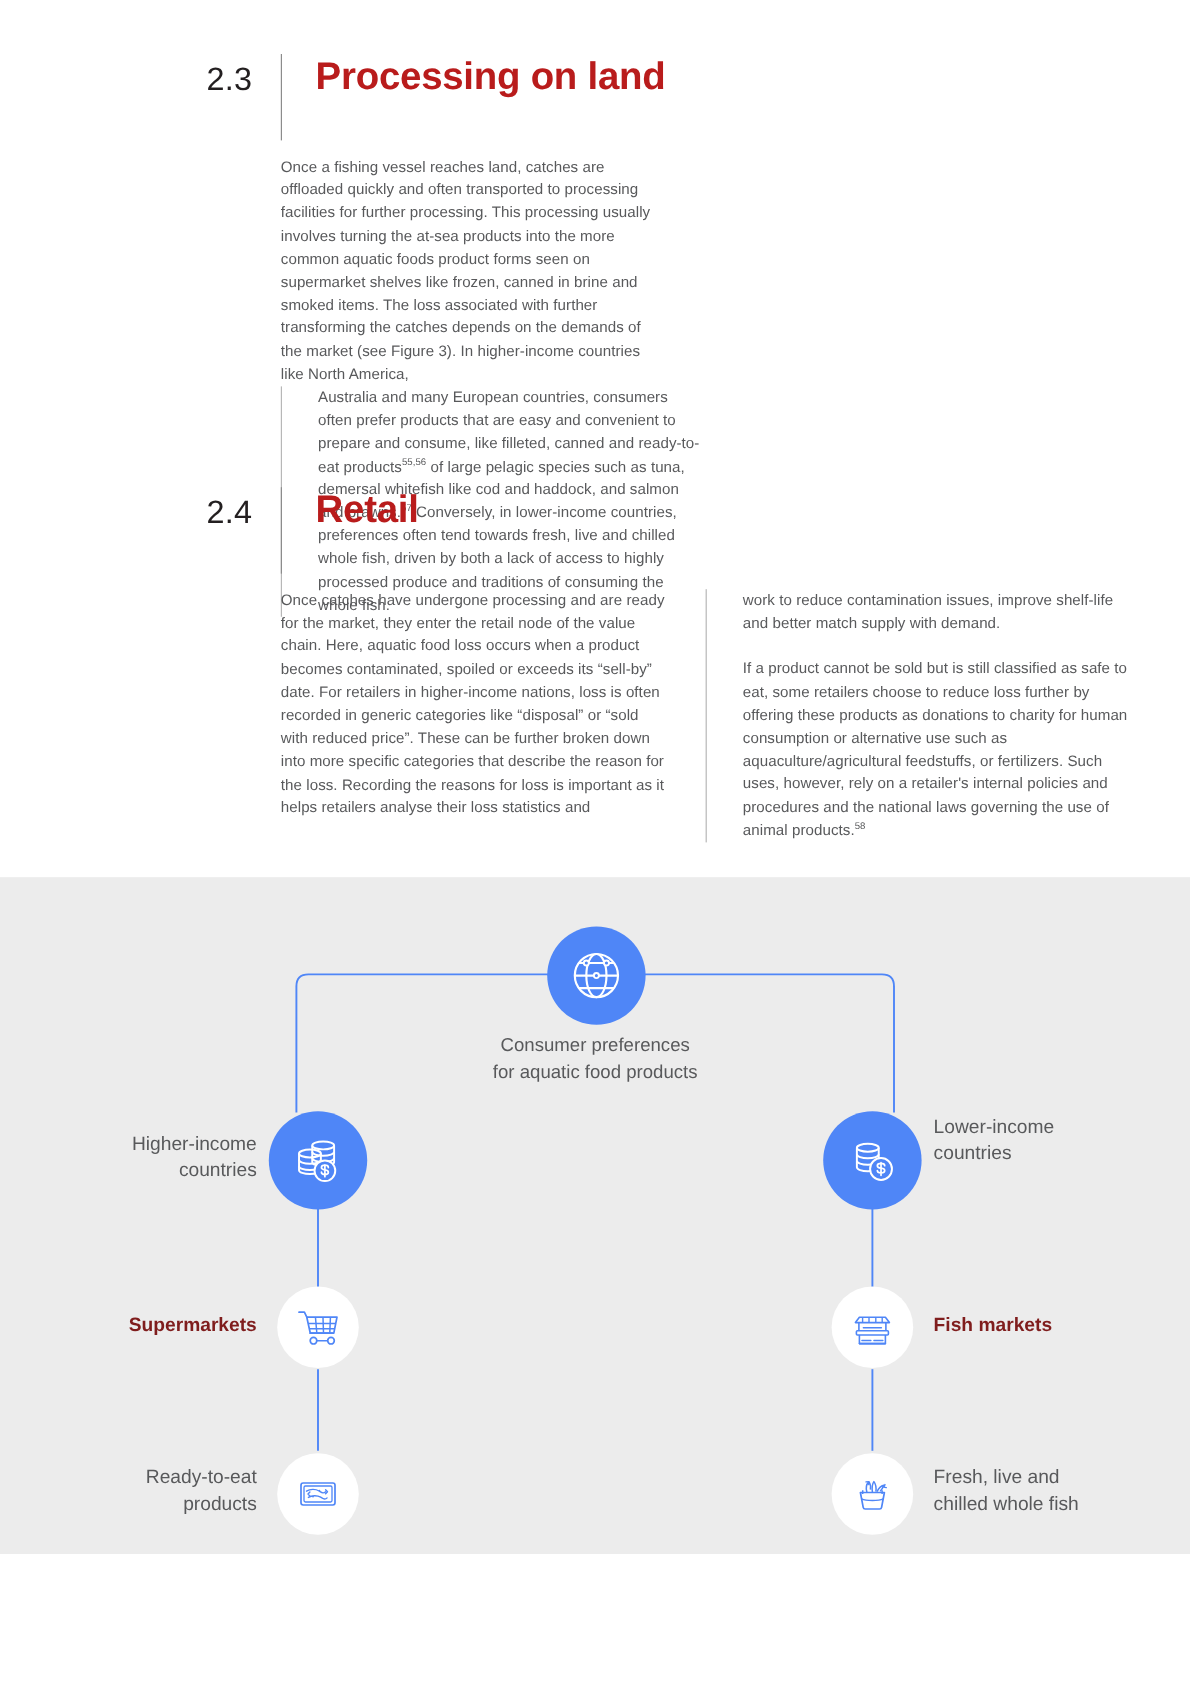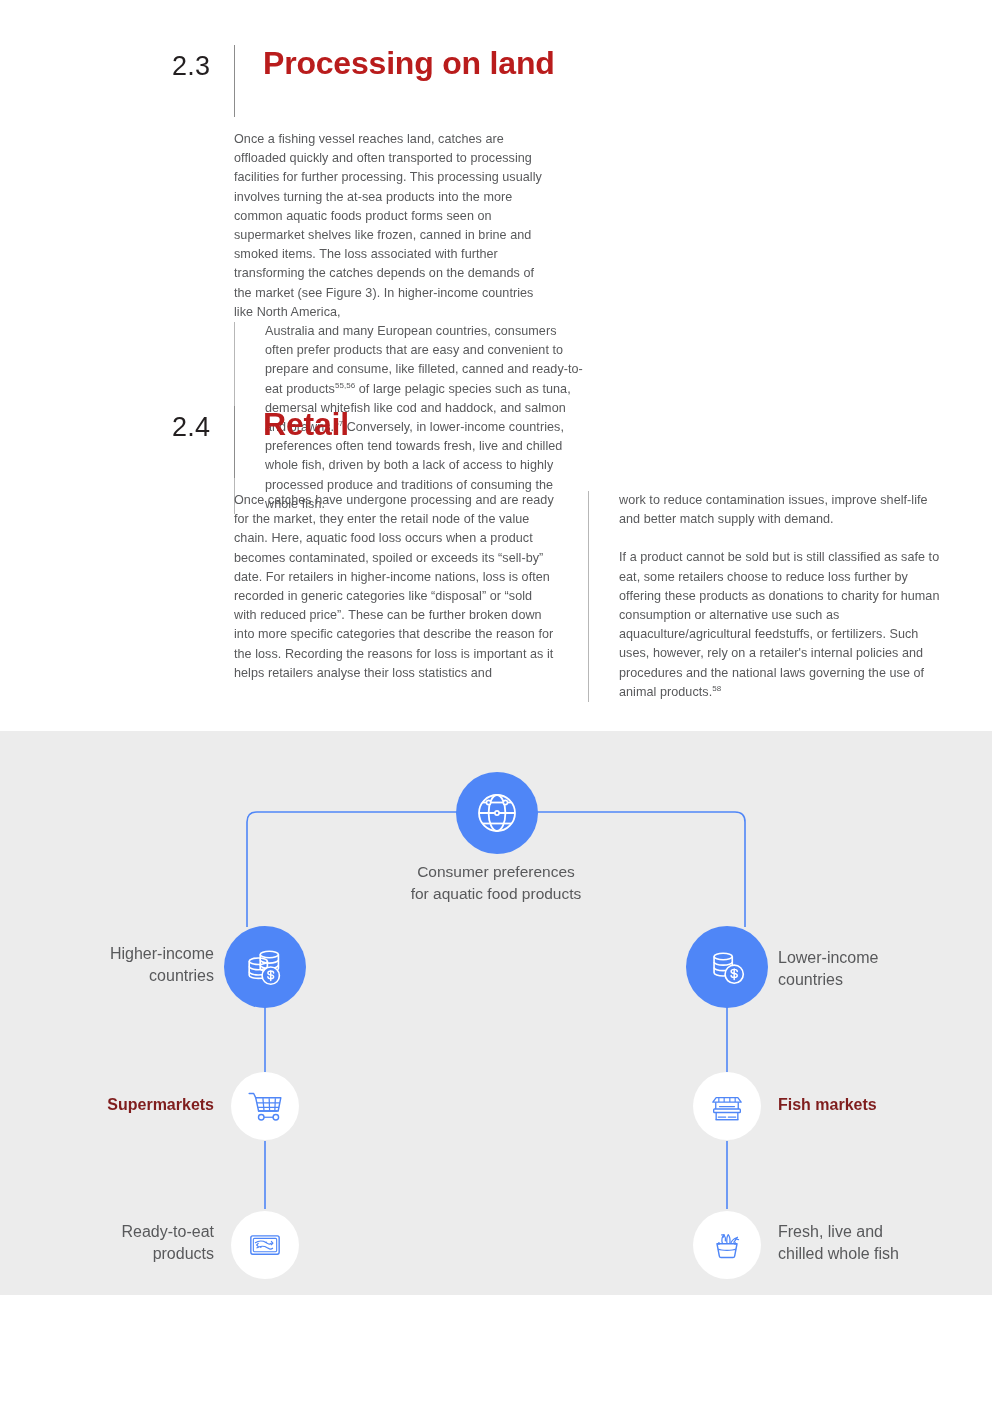--- a/index.html
+++ b/index.html
@@ -314,21 +314,21 @@
     <div class="circle circle-blue" style="left:686px; top:195px; width:82px; height:82px;">
       <svg width="46" height="46" viewBox="0 0 48 48" fill="none">
         <ellipse cx="20" cy="13" rx="9.5" ry="3.4" stroke="#fff" stroke-width="1.7"></ellipse>
         <path d="M10.5 13v17c0 1.9 4.3 3.4 9.5 3.4s9.5-1.5 9.5-3.4V13" stroke="#fff" stroke-width="1.7"></path>
         <path d="M10.5 18.7c0 1.9 4.3 3.4 9.5 3.4s9.5-1.5 9.5-3.4" stroke="#fff" stroke-width="1.7"></path>
         <path d="M10.5 24.4c0 1.9 4.3 3.4 9.5 3.4s9.5-1.5 9.5-3.4" stroke="#fff" stroke-width="1.7"></path>
         <circle cx="31.5" cy="31.5" r="9.5" fill="#4f86f7" stroke="#fff" stroke-width="1.7"></circle>
         <path d="M31.5 26v11M34.7 28.6c0-1.3-1.4-2.1-3.2-2.1s-3.2.8-3.2 2.1 1.4 1.9 3.2 2.1 3.2.8 3.2 2.1-1.4 2.1-3.2 2.1-3.2-.8-3.2-2.1" stroke="#fff" stroke-width="1.5" stroke-linecap="round"></path>
       </svg>
     </div>
-    <div class="node-label label-right" style="left:778px; top:216px; width:200px;">Lower-income
+    <div class="node-label label-right" style="left:778px; top:198px; width:200px;">Lower-income
 countries</div>
 
     <div class="circle circle-white" style="left:693px; top:1072px; width:68px; height:68px; margin-top:-731px;">
       <svg width="40" height="40" viewBox="0 0 48 48" fill="none">
         <path d="M11 14h26l4 5.4H7L11 14z" stroke="#4f86f7" stroke-width="1.6" stroke-linejoin="round"></path>
         <path d="M14.2 14.3v5M20.6 14.3v5M27.4 14.3v5M33.8 14.3v5" stroke="#4f86f7" stroke-width="1.4"></path>
         <path d="M10.5 19.4v8.2M37.5 19.4v8.2" stroke="#4f86f7" stroke-width="1.6"></path>
         <path d="M15 24.6h18" stroke="#4f86f7" stroke-width="1.5" stroke-linecap="round"></path>
         <rect x="8" y="27.6" width="32" height="4.2" rx="1" stroke="#4f86f7" stroke-width="1.6"></rect>
         <path d="M11 31.8v8.6h26v-8.6" stroke="#4f86f7" stroke-width="1.6" stroke-linejoin="round"></path>

